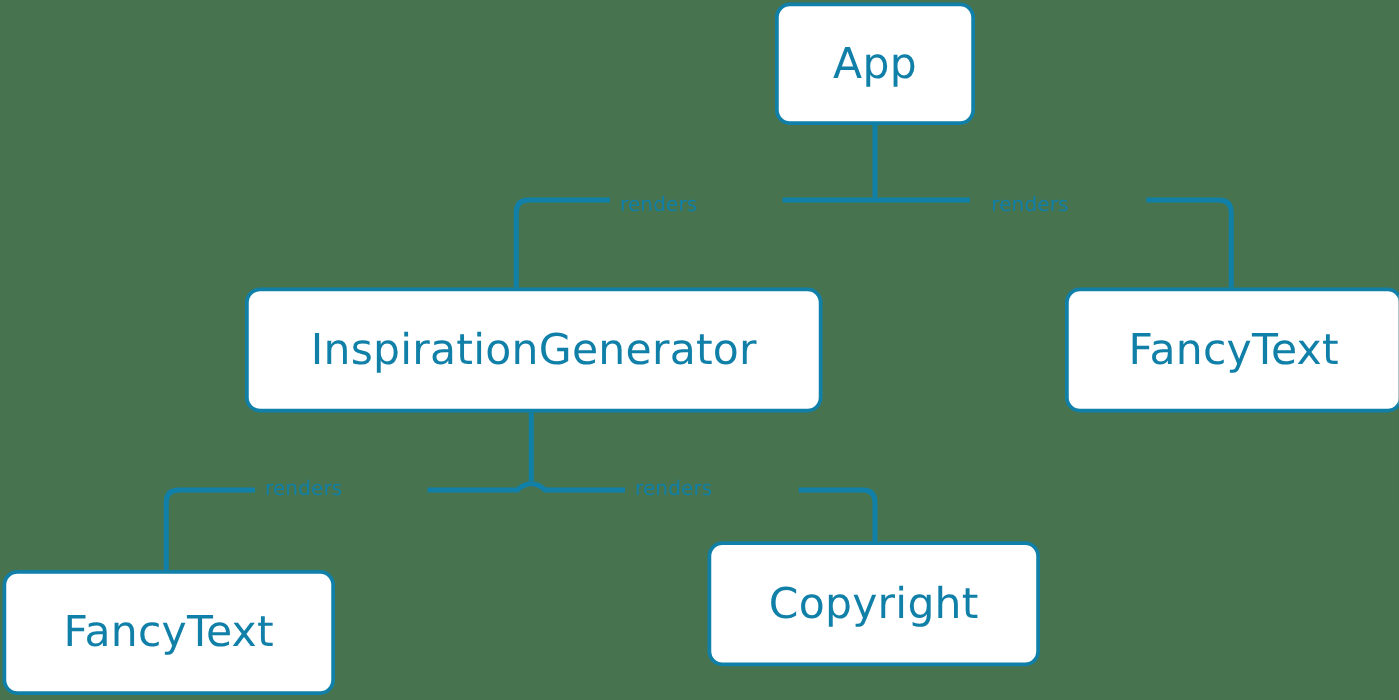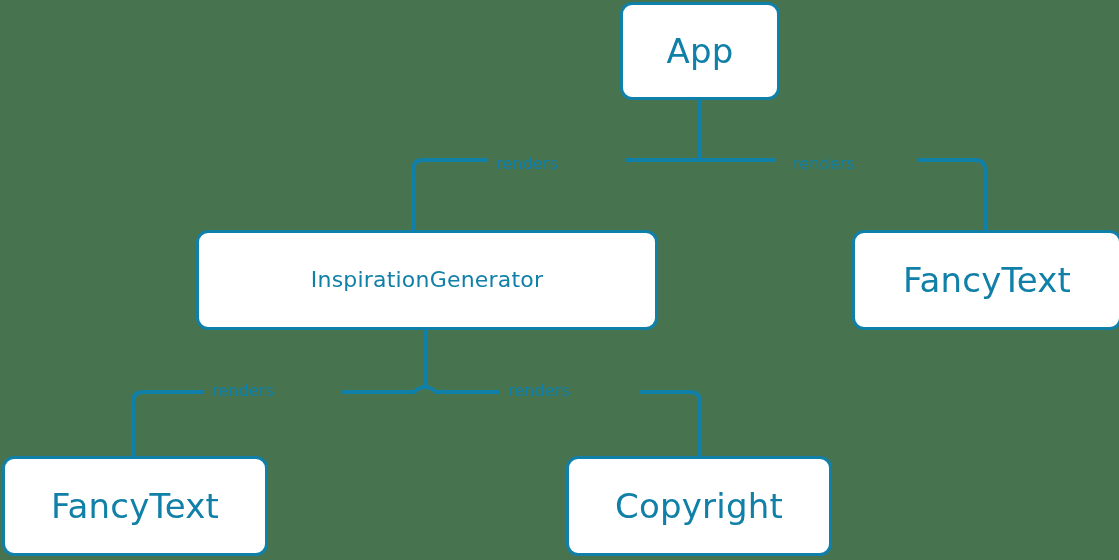--- a/index.html
+++ b/index.html
@@ -75,33 +75,33 @@
       <path d="M 425 387 Q 419 387 414 392 L 342 392 M 204 392 L 143 392 Q 133 392 133 402 L 133 456"></path>
 
       <path d="M 425 387 Q 431 387 436 392 L 500 392 M 639 392 L 690 392 Q 700 392 700 402 L 700 456"></path>
     </g>
   </svg>
 
   <div class="node" style="left:620px; top:2px; width:160px; height:98px; font-size:34px;">
     <span class="node-label">App</span>
   </div>
 
-  <div class="node" style="left:196px; top:230px; width:462px; height:100px; font-size:22px;">
+  <div class="node" style="left:196px; top:230px; width:462px; height:100px; font-size:34px;">
     <span class="node-label">InspirationGenerator</span>
   </div>
 
   <div class="node" style="left:852px; top:230px; width:270px; height:100px; font-size:34px;">
     <span class="node-label">FancyText</span>
   </div>
 
   <div class="node" style="left:2px; top:456px; width:266px; height:100px; font-size:34px;">
     <span class="node-label">FancyText</span>
   </div>
 
-  <div class="node" style="left:566px; top:456px; width:266px; height:100px; font-size:34px;">
+  <div class="node" style="left:566px; top:433px; width:266px; height:100px; font-size:34px;">
     <span class="node-label">Copyright</span>
   </div>
 
   <span class="edge-label" style="left:496px; top:156px;">renders</span>
 
   <span class="edge-label" style="left:793px; top:156px;">renders</span>
 
   <span class="edge-label" style="left:212px; top:383px;">renders</span>
 
   <span class="edge-label" style="left:508px; top:383px;">renders</span>

